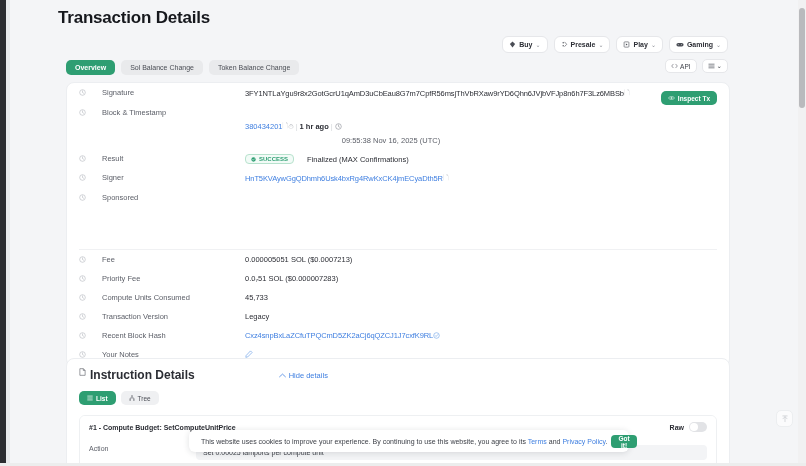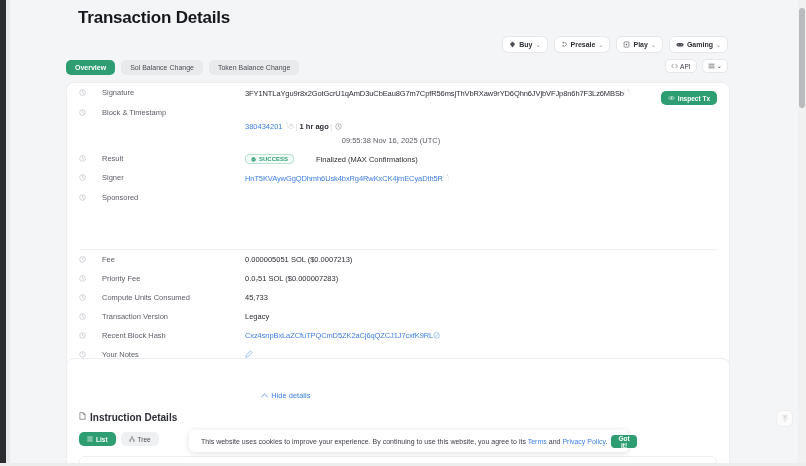--- a/index.html
+++ b/index.html
@@ -17,21 +17,21 @@
 
   
   .scrollbar-track { position: absolute; right: 0; top: 0; width: 8px; height: 466px; background: #f1f1f2; }
   .scrollbar-thumb { position: absolute; right: 1px; top: 8px; width: 6px; height: 100px; background: #b9babd; border-radius: 3px; }
   .bottom-edge { position: absolute; left: 0; bottom: 0; width: 806px; height: 3px; background: #eceded; }
 
   .page { position: absolute; left: 10px; top: 0; width: 788px; height: 466px; }
 
   
   .page-title {
-    position: absolute; left: 68px; top: 8px;
+    position: absolute; left: 48px; top: 8px;
     font-size: 17px; font-weight: bold; color: #16181d; letter-spacing: -0.2px;
   }
 
   .search-wrap {
     position: absolute; left: 500px; top: 7px; width: 218px; height: 20px;
     background: #ffffff; border: 1px solid #e6e7ea; border-radius: 6px;
     display: flex; align-items: center; padding: 0 2px 0 8px;
   }
   .search-input {
     flex: 1; border: none; outline: none; background: transparent;
@@ -101,21 +101,21 @@
 
   .sponsored-pad { height: 42px; }
   .cp-icon { color: #b4b7bd; font-size: 7px; cursor: pointer; }
 
   
   .icard {
     position: absolute; left: 56px; top: 358px; width: 664px;
     background: #ffffff; border: 1px solid #eceef1; border-radius: 8px; padding: 9px 12px 0 12px;
   }
   .icard-head { display: flex; align-items: center; }
-  .icard-title { display: flex; gap: 4px; font-size: 10px; font-weight: bold; color: #2b2d34; margin-top: 44px; }
+  .icard-title { display: flex; gap: 4px; font-size: 12px; font-weight: bold; color: #2b2d34; }
   .hide-details { margin-left: 84px; display: flex; align-items: center; gap: 3px; font-size: 7.5px; color: #3f7fe0; cursor: pointer; }
   .viewtabs { display: flex; gap: 5px; margin-top: 9px; }
   .vtab {
     height: 14px; padding: 0 8px; border-radius: 5px; display: flex; align-items: center; gap: 3px;
     font-size: 6.5px; background: #eff0f2; color: #4a4d55; border: none; cursor: pointer;
     font-family: "Liberation Sans", sans-serif;
   }
   .vtab.active { background: #2e9e72; color: #ffffff; font-weight: bold; }
 
   .ixbox { margin-top: 10px; border: 1px solid #eef0f2; border-radius: 6px; overflow: hidden; }
@@ -280,21 +280,21 @@
           <span>Result</span>
         </div>
         <div class="value">
           <span class="badge-success">
             <svg width="5" height="5" viewBox="0 0 12 12">
               <circle cx="6" cy="6" r="5.2" fill="#2e9e72"></circle>
               <path d="M3.6 6.2 L5.2 7.8 L8.4 4.4" fill="none" stroke="#ffffff" stroke-width="1.4" stroke-linecap="round" stroke-linejoin="round"></path>
             </svg>
             <span>SUCCESS</span>
           </span>
-          <span style="margin-left:22px">Finalized (MAX Confirmations)</span>
+          <span style="margin-left:13px">Finalized (MAX Confirmations)</span>
         </div>
       </div>
 
       <div class="row">
         <div class="label">
           <svg width="7" height="7" viewBox="0 0 14 14">
             <circle cx="7" cy="7" r="5.6" fill="none" stroke="#b4b7bd" stroke-width="1.2"></circle>
             <path d="M7 3.8 V7 L9.2 8.4" fill="none" stroke="#b4b7bd" stroke-width="1.2" stroke-linecap="round"></path>
           </svg>
           <span>Signer</span>

